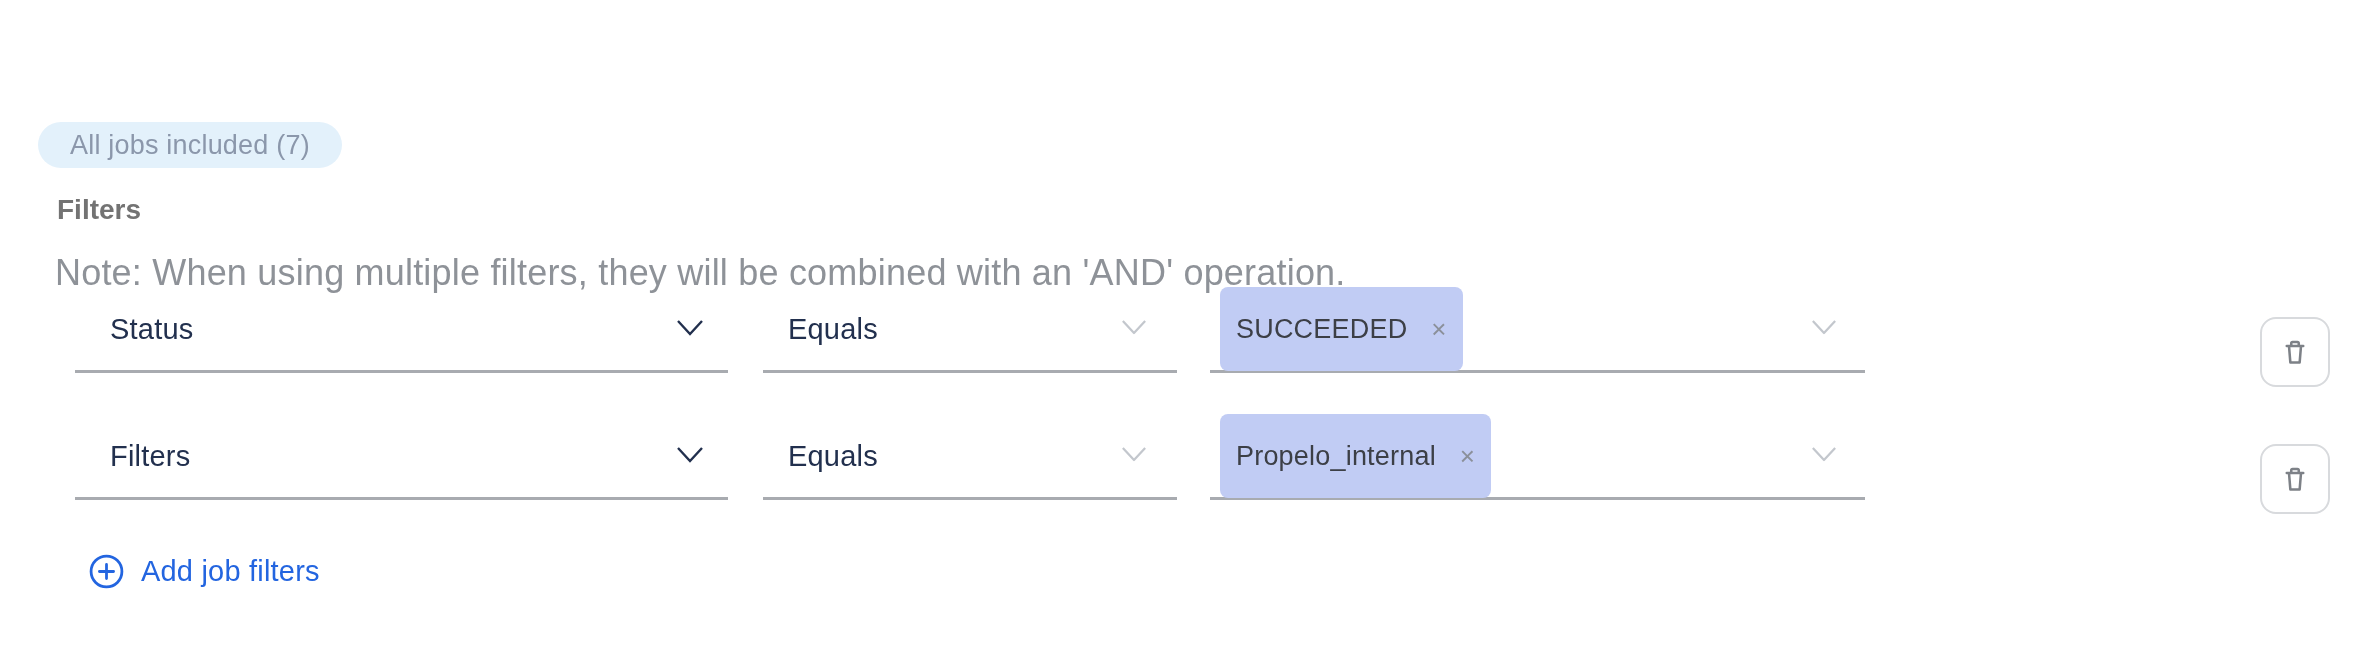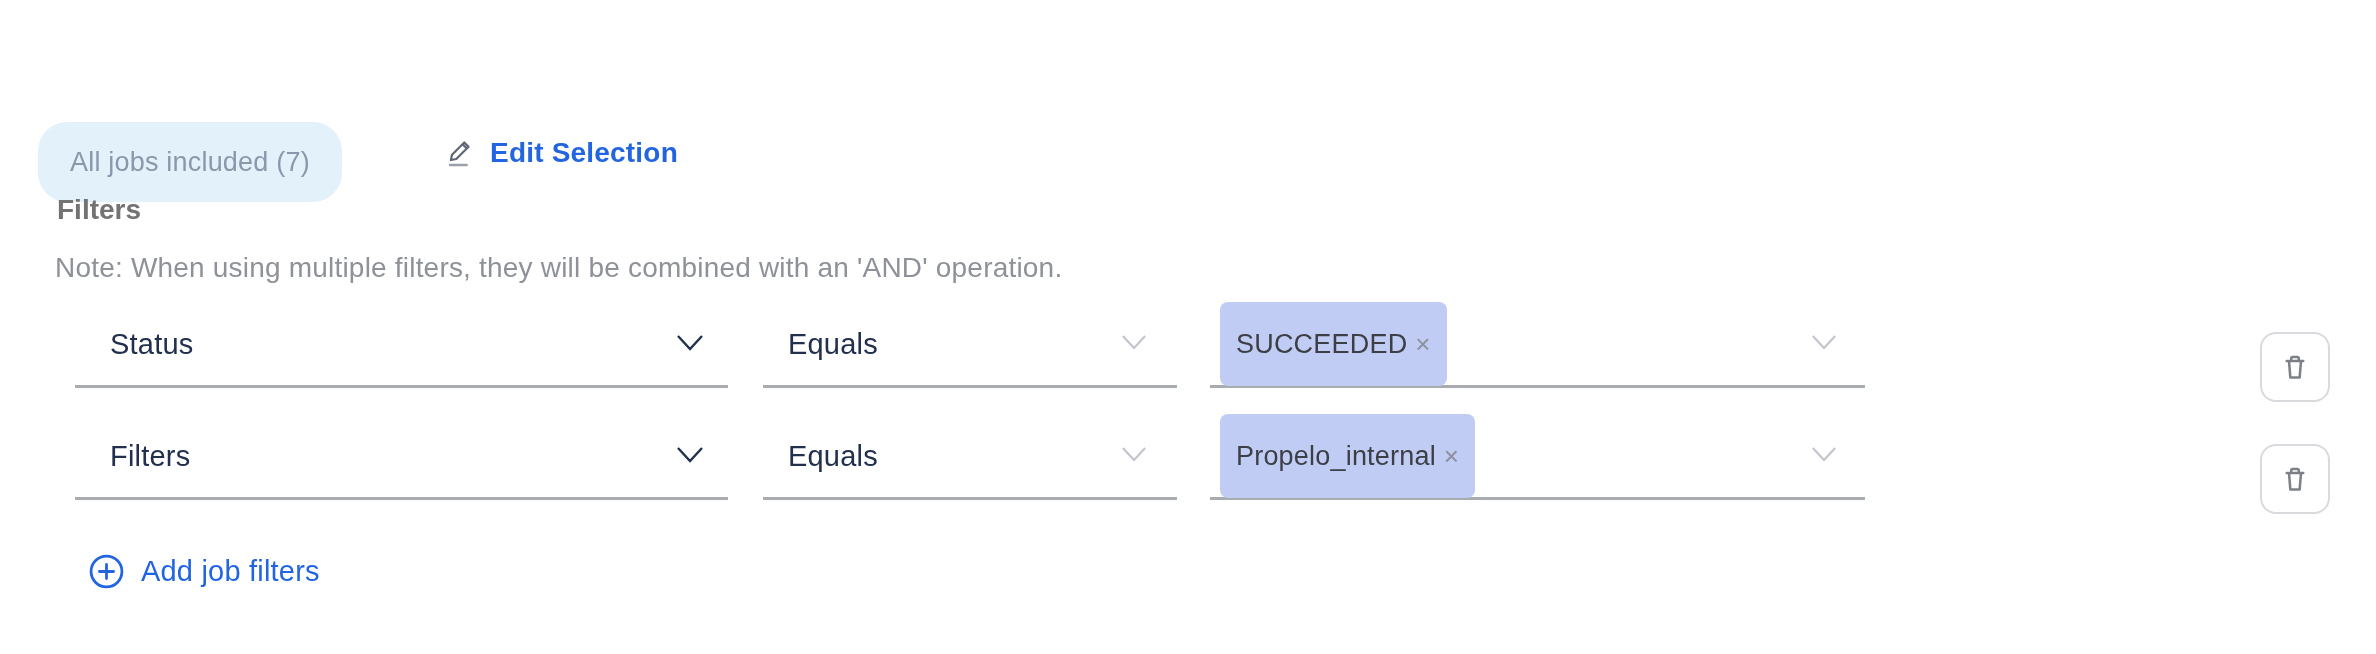--- a/index.html
+++ b/index.html
@@ -11,65 +11,65 @@
     overflow:hidden;
   }
   
   .instruction{
     position:absolute;left:20px;top:42px;
     font-size:29px;color:#3d424a;letter-spacing:.2px;
   }
   
   .jobs-badge{
     position:absolute;left:38px;top:122px;
-    height:56px;padding:12px 32px;
+    height:46px;padding:0 32px;
     display:flex;align-items:center;
     background:#e3f1fb;border-radius:29px;
     font-size:27px;color:#8b97ab;letter-spacing:.2px;
   }
   .edit-link{
     position:absolute;left:444px;top:136px;
     display:flex;align-items:center;gap:14px;
     cursor:pointer;
   }
   .edit-link .label{
     font-size:28px;font-weight:600;color:#2365e0;letter-spacing:.2px;
   }
   
   .filters-title{
     position:absolute;left:57px;top:194px;
     font-size:28px;font-weight:700;color:#737373;
   }
   .filters-note{
     position:absolute;left:55px;top:252px;
-    font-size:28px;color:#8e9298;letter-spacing:.2px;
+    font-size:36px;color:#8e9298;letter-spacing:.2px;
   }
   
   .filter-row{
     position:absolute;left:0;right:0;height:73px;
   }
-  .filter-row.row-0{top:315px;}
+  .filter-row.row-0{top:300px;}
   .filter-row.row-1{top:427px;}
   .field{
     position:absolute;top:0;height:73px;
     display:flex;align-items:center;
     border-bottom:3px solid #a8abb0;
     box-sizing:border-box;
     padding-bottom:12px;
     cursor:pointer;
   }
   .field-attribute{left:75px;width:653px;padding-left:35px;padding-right:24px;}
   .field-operator{left:763px;width:414px;padding-left:25px;padding-right:30px;}
   .field-values{left:1210px;width:655px;padding-left:10px;padding-right:28px;}
   .field .text{
     font-size:29px;color:#22304e;letter-spacing:.2px;
   }
   .field .chev{margin-left:auto;flex:0 0 auto;}
   .tag{
-    display:flex;align-items:center;gap:8px;
+    display:flex;align-items:center;gap:24px;
     height:52px;padding:16px 16px;
     background:#c1ccf4;border-radius:8px;
   }
   .tag .tag-label{font-size:27px;color:#3c3f46;letter-spacing:.2px;}
   .tag .tag-close{font-size:26px;color:#8b909a;cursor:pointer;line-height:1;}
   .trash-btn{
     position:absolute;right:46px;top:17px;
     width:70px;height:70px;box-sizing:border-box;
     background:#ffffff;border:2px solid #d8dadd;border-radius:16px;
     display:flex;align-items:center;justify-content:center;
@@ -88,29 +88,20 @@
 </head>
 <body>
 
 <div class="screen">
 
 
   <div class="jobs-badge">
     <span>All jobs included (7)</span>
   </div>
 
-  <div class="edit-link">
-    <span style="display:flex;">
-      <svg width="32" height="34" viewBox="0 0 24 25" fill="none">
-        <path d="M15.2 4.6 L18.4 7.8 L9.2 17 L5.2 17.8 L6 13.8 Z M13.9 5.9 l3.2 3.2" stroke="#5f6673" stroke-width="1.6" stroke-linejoin="round" stroke-linecap="round"></path>
-        <path d="M4.5 21.5 H17" stroke="#9aa0a8" stroke-width="1.8" stroke-linecap="round"></path>
-      </svg>
-    </span>
-    <span class="label">Edit Selection</span>
-  </div>
 
   <div class="filters-title">Filters</div>
   <div class="filters-note">Note: When using multiple filters, they will be combined with an 'AND' operation.</div>
 
   <div class="filter-row row-0">
     <div class="field field-attribute">
       <span class="text">Status</span>
       <span class="chev">
         <svg width="28" height="17" viewBox="0 0 28 17" fill="none">
           <path d="M2 2 L14 15 L26 2" stroke="#22304e" stroke-width="2.4" stroke-linejoin="miter"></path>

